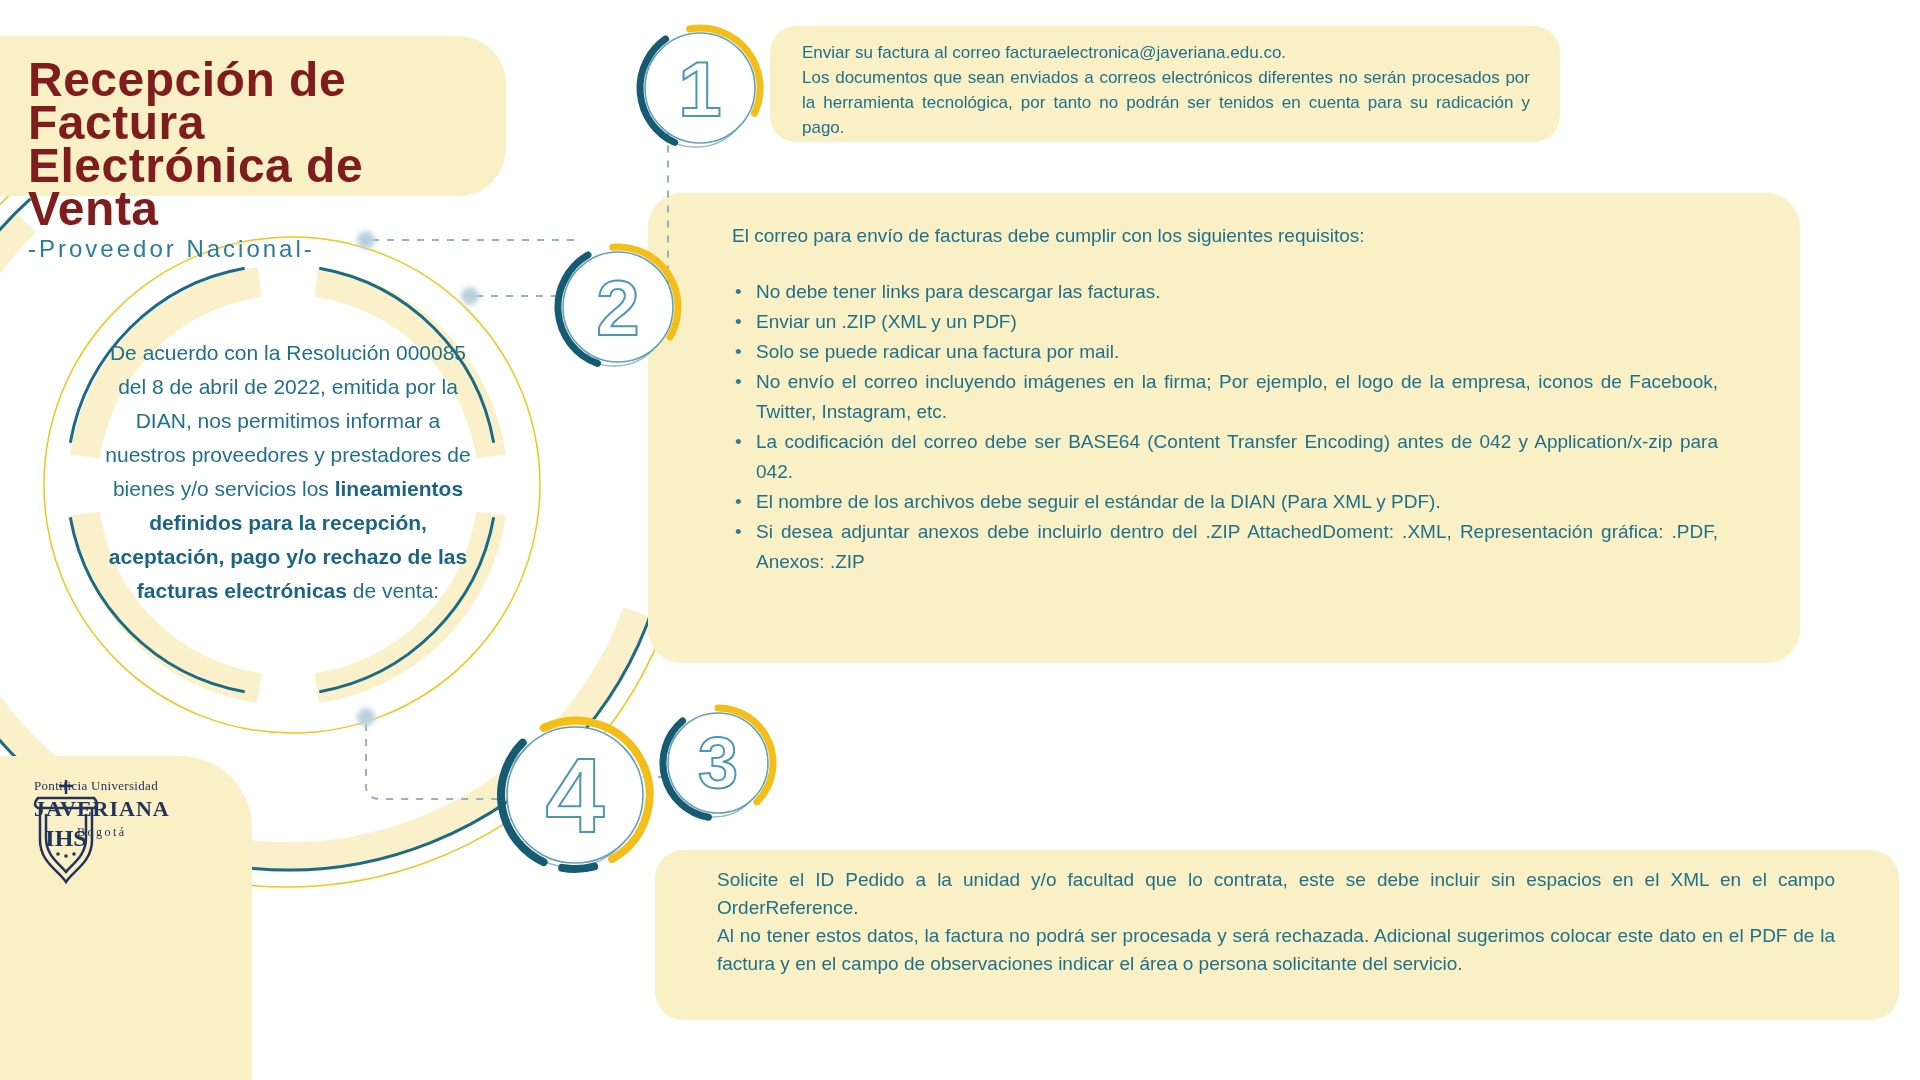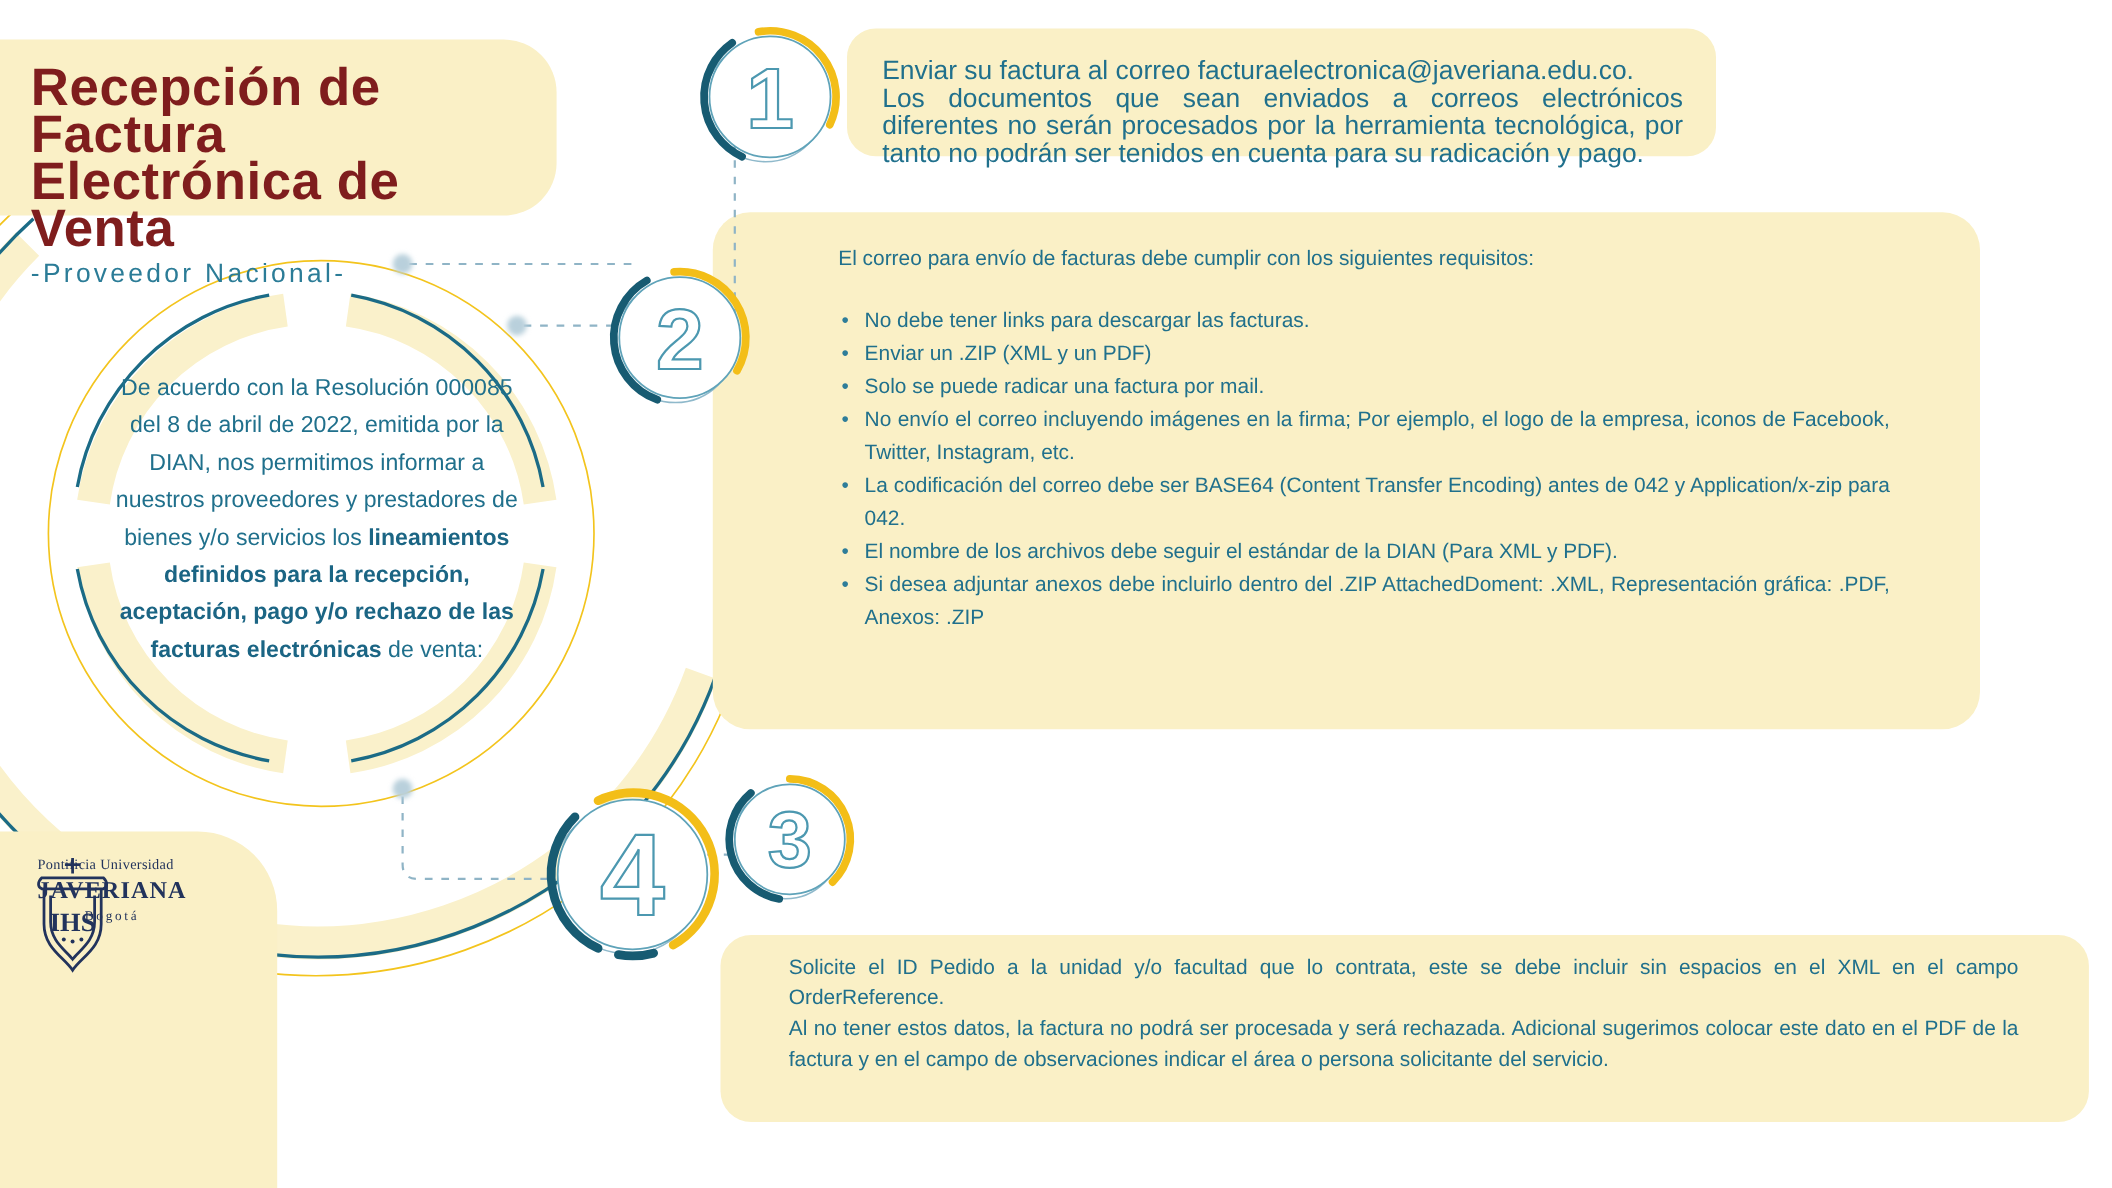--- a/index.html
+++ b/index.html
@@ -9,22 +9,22 @@
   .underlay{z-index:1;}
   .overlay{z-index:3;}
   .card{position:absolute;background:#FAF0C6;z-index:2;box-sizing:border-box;}
   
   .title-card{left:0;top:36px;width:506px;height:160px;border-radius:0 48px 48px 0;padding:22px 0 0 28px;}
   .title-card h1{margin:0;font-size:48px;line-height:43px;font-weight:bold;color:#7f1d1d;letter-spacing:.5px;}
   .title-card .subtitle{margin-top:5px;font-size:24px;color:#2B7C97;letter-spacing:3px;font-weight:400;}
   
   .step-box{color:#20708C;}
   .step-box p{margin:0;text-align:justify;}
-  .box1{left:770px;top:26px;width:790px;height:116px;border-radius:26px;padding:26px 30px 12px 32px;font-size:24px;line-height:25px;}
-  .box2{left:648px;top:193px;width:1152px;height:470px;border-radius:34px;padding:28px 70px 24px 114px;font-size:19px;line-height:30px;}
+  .box1{left:770px;top:26px;width:790px;height:116px;border-radius:26px;padding:14px 30px 12px 32px;font-size:17px;line-height:25px;}
+  .box2{left:648px;top:193px;width:1152px;height:470px;border-radius:34px;padding:28px 70px 24px 84px;font-size:19px;line-height:30px;}
   .box2 ul{list-style:none;margin:26px 12px 0 0;padding:0;}
   .box2 li{position:relative;padding-left:24px;text-align:justify;}
   .box2 li::before{content:"•";position:absolute;left:3px;top:0;color:#2E7D99;}
   .box3{left:760px;top:706px;width:1072px;height:112px;border-radius:26px;padding:14px 58px 12px 58px;font-size:19px;line-height:29px;}
   .box4{left:655px;top:850px;width:1244px;height:170px;border-radius:28px;padding:16px 64px 14px 62px;font-size:19px;line-height:28px;}
   
   .intro-text{position:absolute;left:104px;top:336px;width:368px;z-index:2;text-align:center;
               color:#20708C;font-size:21px;line-height:34px;}
   .intro-text b{color:#1B6584;}
   

